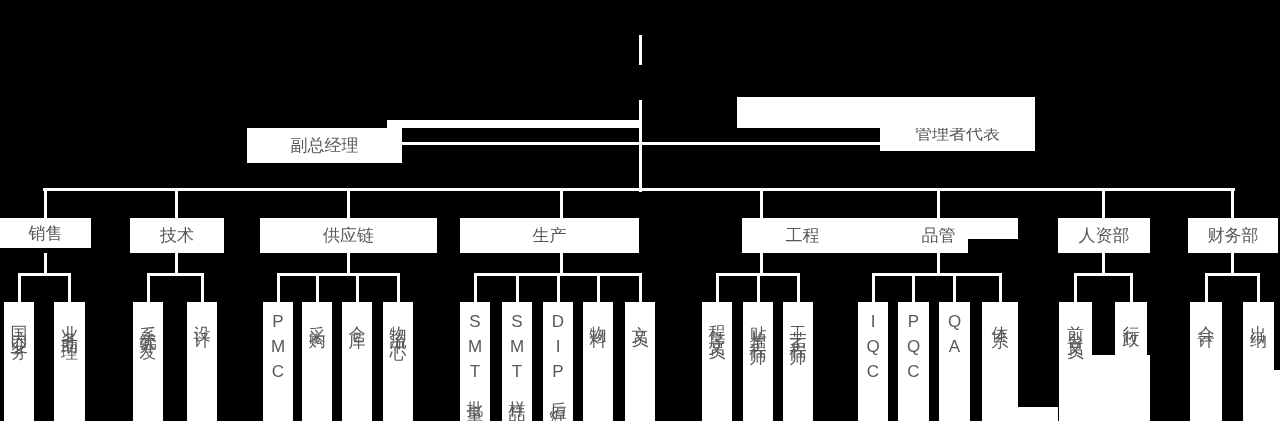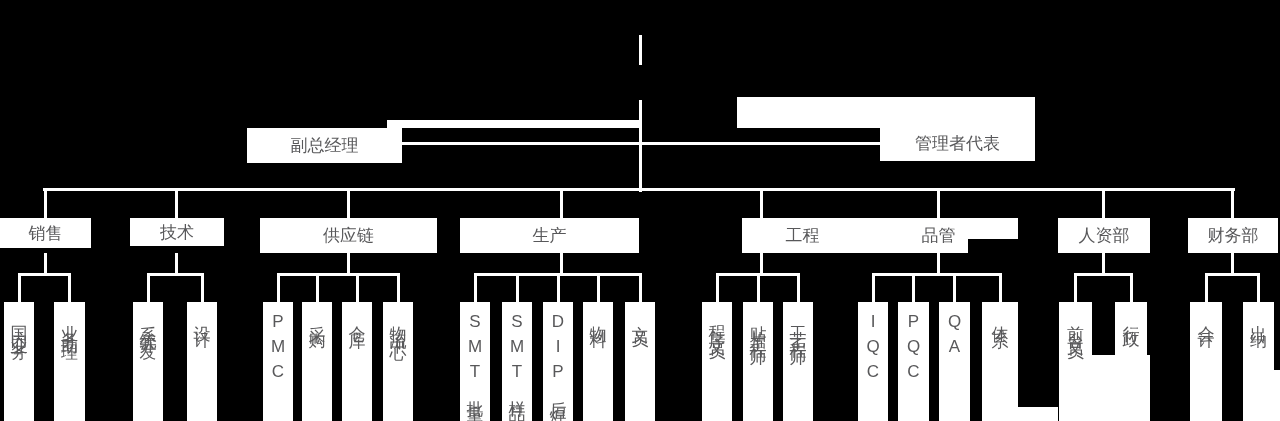--- a/index.html
+++ b/index.html
@@ -77,33 +77,33 @@
     <div class="line" style="left: 1074px; top: 276px; width: 3px; height: 26px;"></div>
     <div class="line" style="left: 1129.5px; top: 276px; width: 3px; height: 26px;"></div>
     <div class="line" style="left: 1231px; top: 191px; width: 3px; height: 27px;"></div>
     <div class="line" style="left: 1231px; top: 253px; width: 3px; height: 23px;"></div>
     <div class="line" style="left: 1204.5px; top: 273px; width: 55.5px; height: 3px;"></div>
     <div class="line" style="left: 1204.5px; top: 276px; width: 3px; height: 26px;"></div>
     <div class="line" style="left: 1257px; top: 276px; width: 3px; height: 26px;"></div>
     <div class="box" style="left: 247px; top: 128px; width: 155px; height: 35px;">
       <span>副总经理</span>
     </div>
-    <div class="box" style="left: 880px; top: 126px; width: 155px; height: 35px;">
+    <div class="box" style="left: 880px; top: 116px; width: 155px; height: 35px;">
       <span>管理者代表</span>
     </div>
     <div class="box" style="left: 0px; top: 218px; width: 91px; height: 30px;">
       <span>销售</span>
     </div>
     <div class="vbox" style="left: 4px; top: 302px; width: 30px; height: 119px;">
       <span>国内业务</span>
     </div>
     <div class="vbox" style="left: 54px; top: 302px; width: 31px; height: 119px;">
       <span>业务助理</span>
     </div>
-    <div class="box" style="left: 130px; top: 218px; width: 94px; height: 28px; align-items: center;">
+    <div class="box" style="left: 130px; top: 218px; width: 94px; height: 35px; align-items: center;">
       <span>技术</span>
     </div>
     <div class="vbox" style="left: 133px; top: 302px; width: 30px; height: 119px;">
       <span>系统开发</span>
     </div>
     <div class="vbox" style="left: 187px; top: 302px; width: 30px; height: 119px;">
       <span>设计</span>
     </div>
     <div class="box" style="left: 260px; top: 218px; width: 177px; height: 35px;">
       <span>供应链</span>

